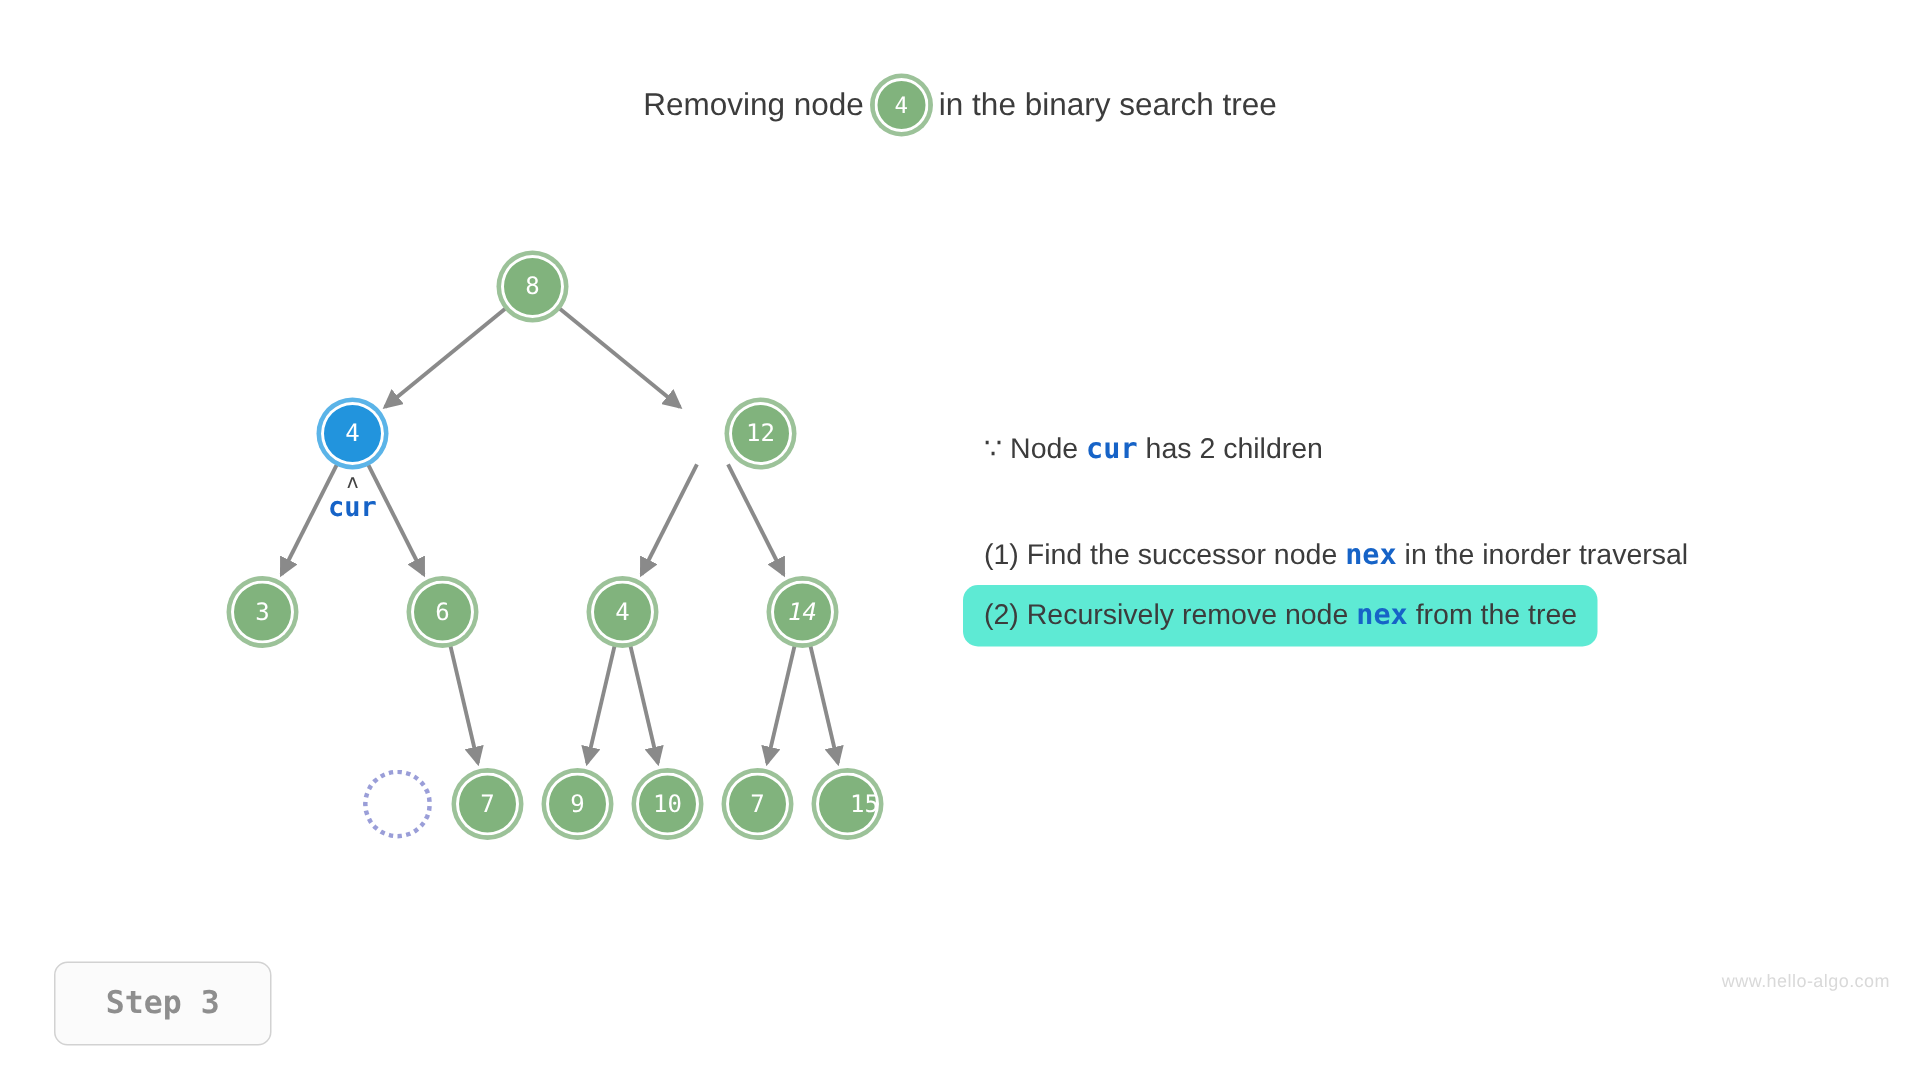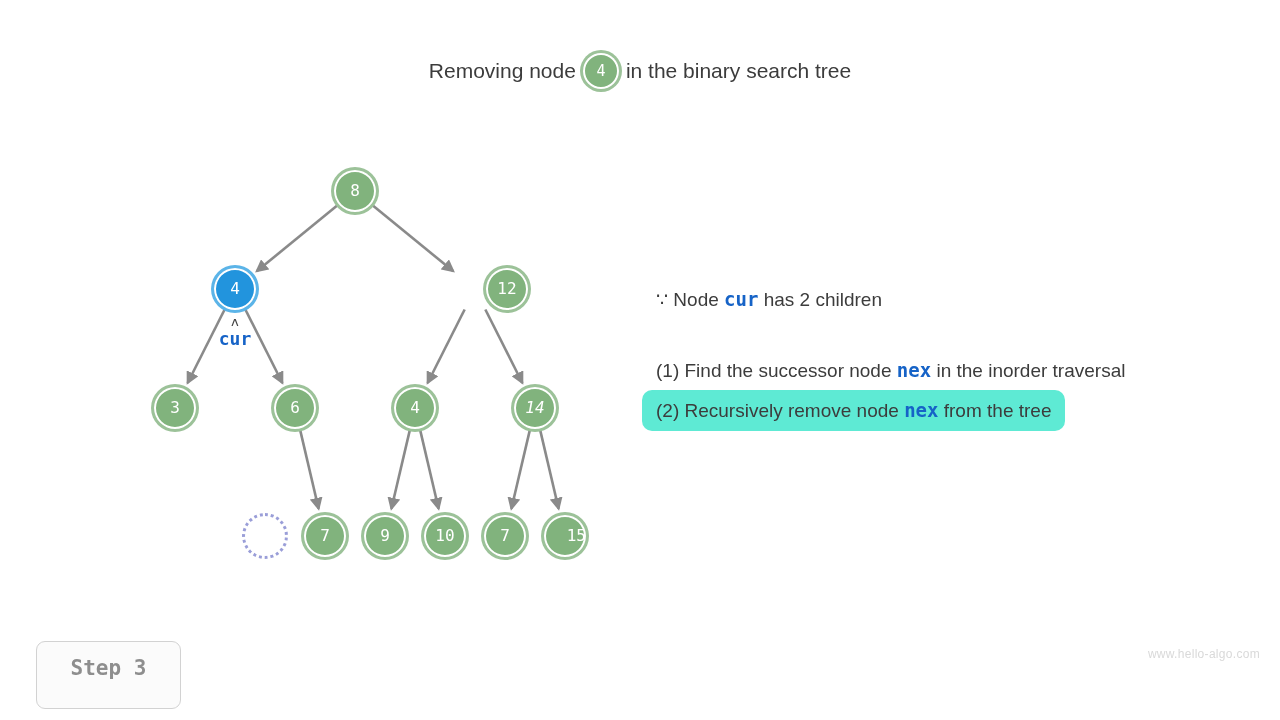--- a/index.html
+++ b/index.html
@@ -144,21 +144,21 @@
     margin-left: -14px;
     display: inline-block;
   }
 
   
   #step-badge {
     position: absolute;
     left: 36px;
     top: 641px;
     width: 145px;
-    height: 68px;
+    height: 56px;
     border: 1px solid #d2d2d2;
     border-radius: 9px;
     background: #fbfbfb;
     text-align: center;
     line-height: 52px;
     font-family: "DejaVu Sans Mono", monospace;
     font-size: 21px;
     font-weight: bold;
     color: #8e8e8e;
     box-sizing: border-box;

